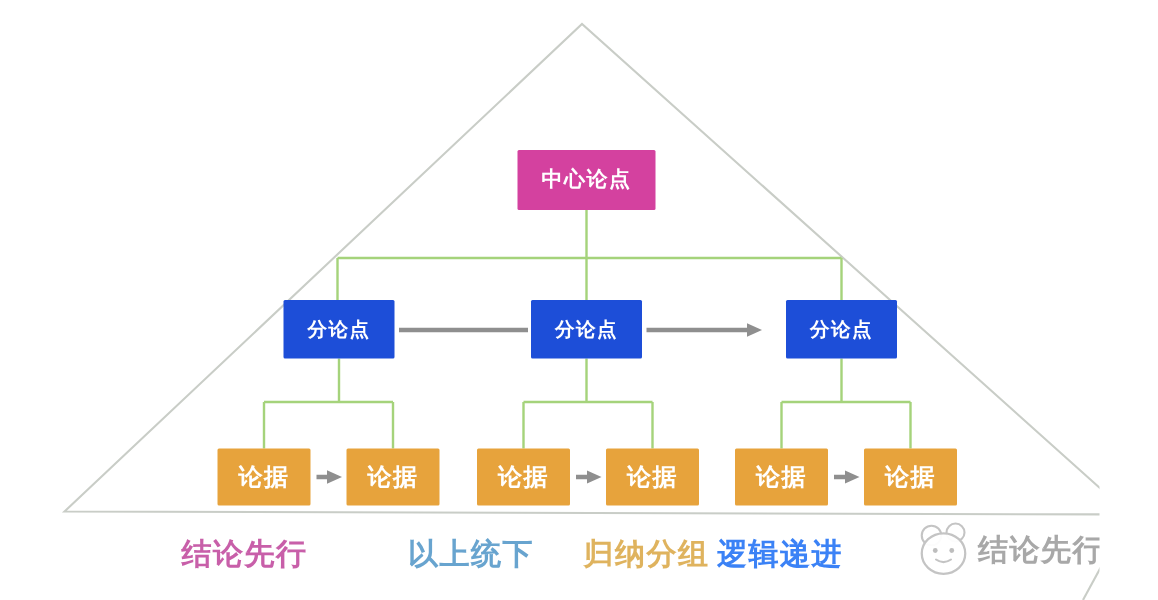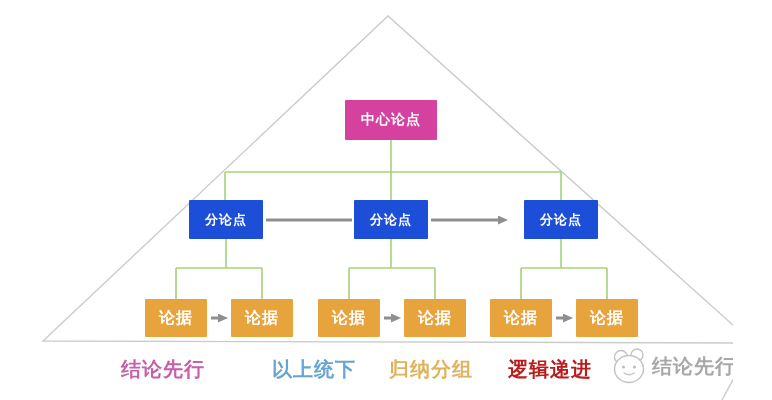--- a/index.html
+++ b/index.html
@@ -22,21 +22,21 @@
   .l0 { left:145px; } .l1 { left:231px; } .l2 { left:318px; }
   .l3 { left:404px; } .l4 { left:490px; } .l5 { left:576px; }
 
   .legend-item {
     position:absolute; top:356px; transform:translateX(-50%);
     font-size:20px; font-weight:bold; letter-spacing:1px; white-space:nowrap;
   }
   .lg0 { left:163px; color:#c85fa9;text-align:center; }
   .lg1 { left:314px; color:#68a4cf; }
   .lg2 { left:431px; color:#dfb35e; }
-  .lg3 { left:550px; color:#b91c1c; }
+  .lg3 { left:520px; color:#3b82f6; }
 
   .watermark {
     position:absolute; left:608px; top:345px; width:164px; height:42px;
     display:flex; align-items:center; z-index:5;
   }
   .watermark-text {
     font-size:20px; font-weight:bold; color:#a8a8a8; letter-spacing:1px;
     text-shadow:1px 1px 0 rgba(255,255,255,0.85); white-space:nowrap;
   }
   .watermark-icon { width:42px; height:42px; flex:0 0 auto; margin-right:2px; }

